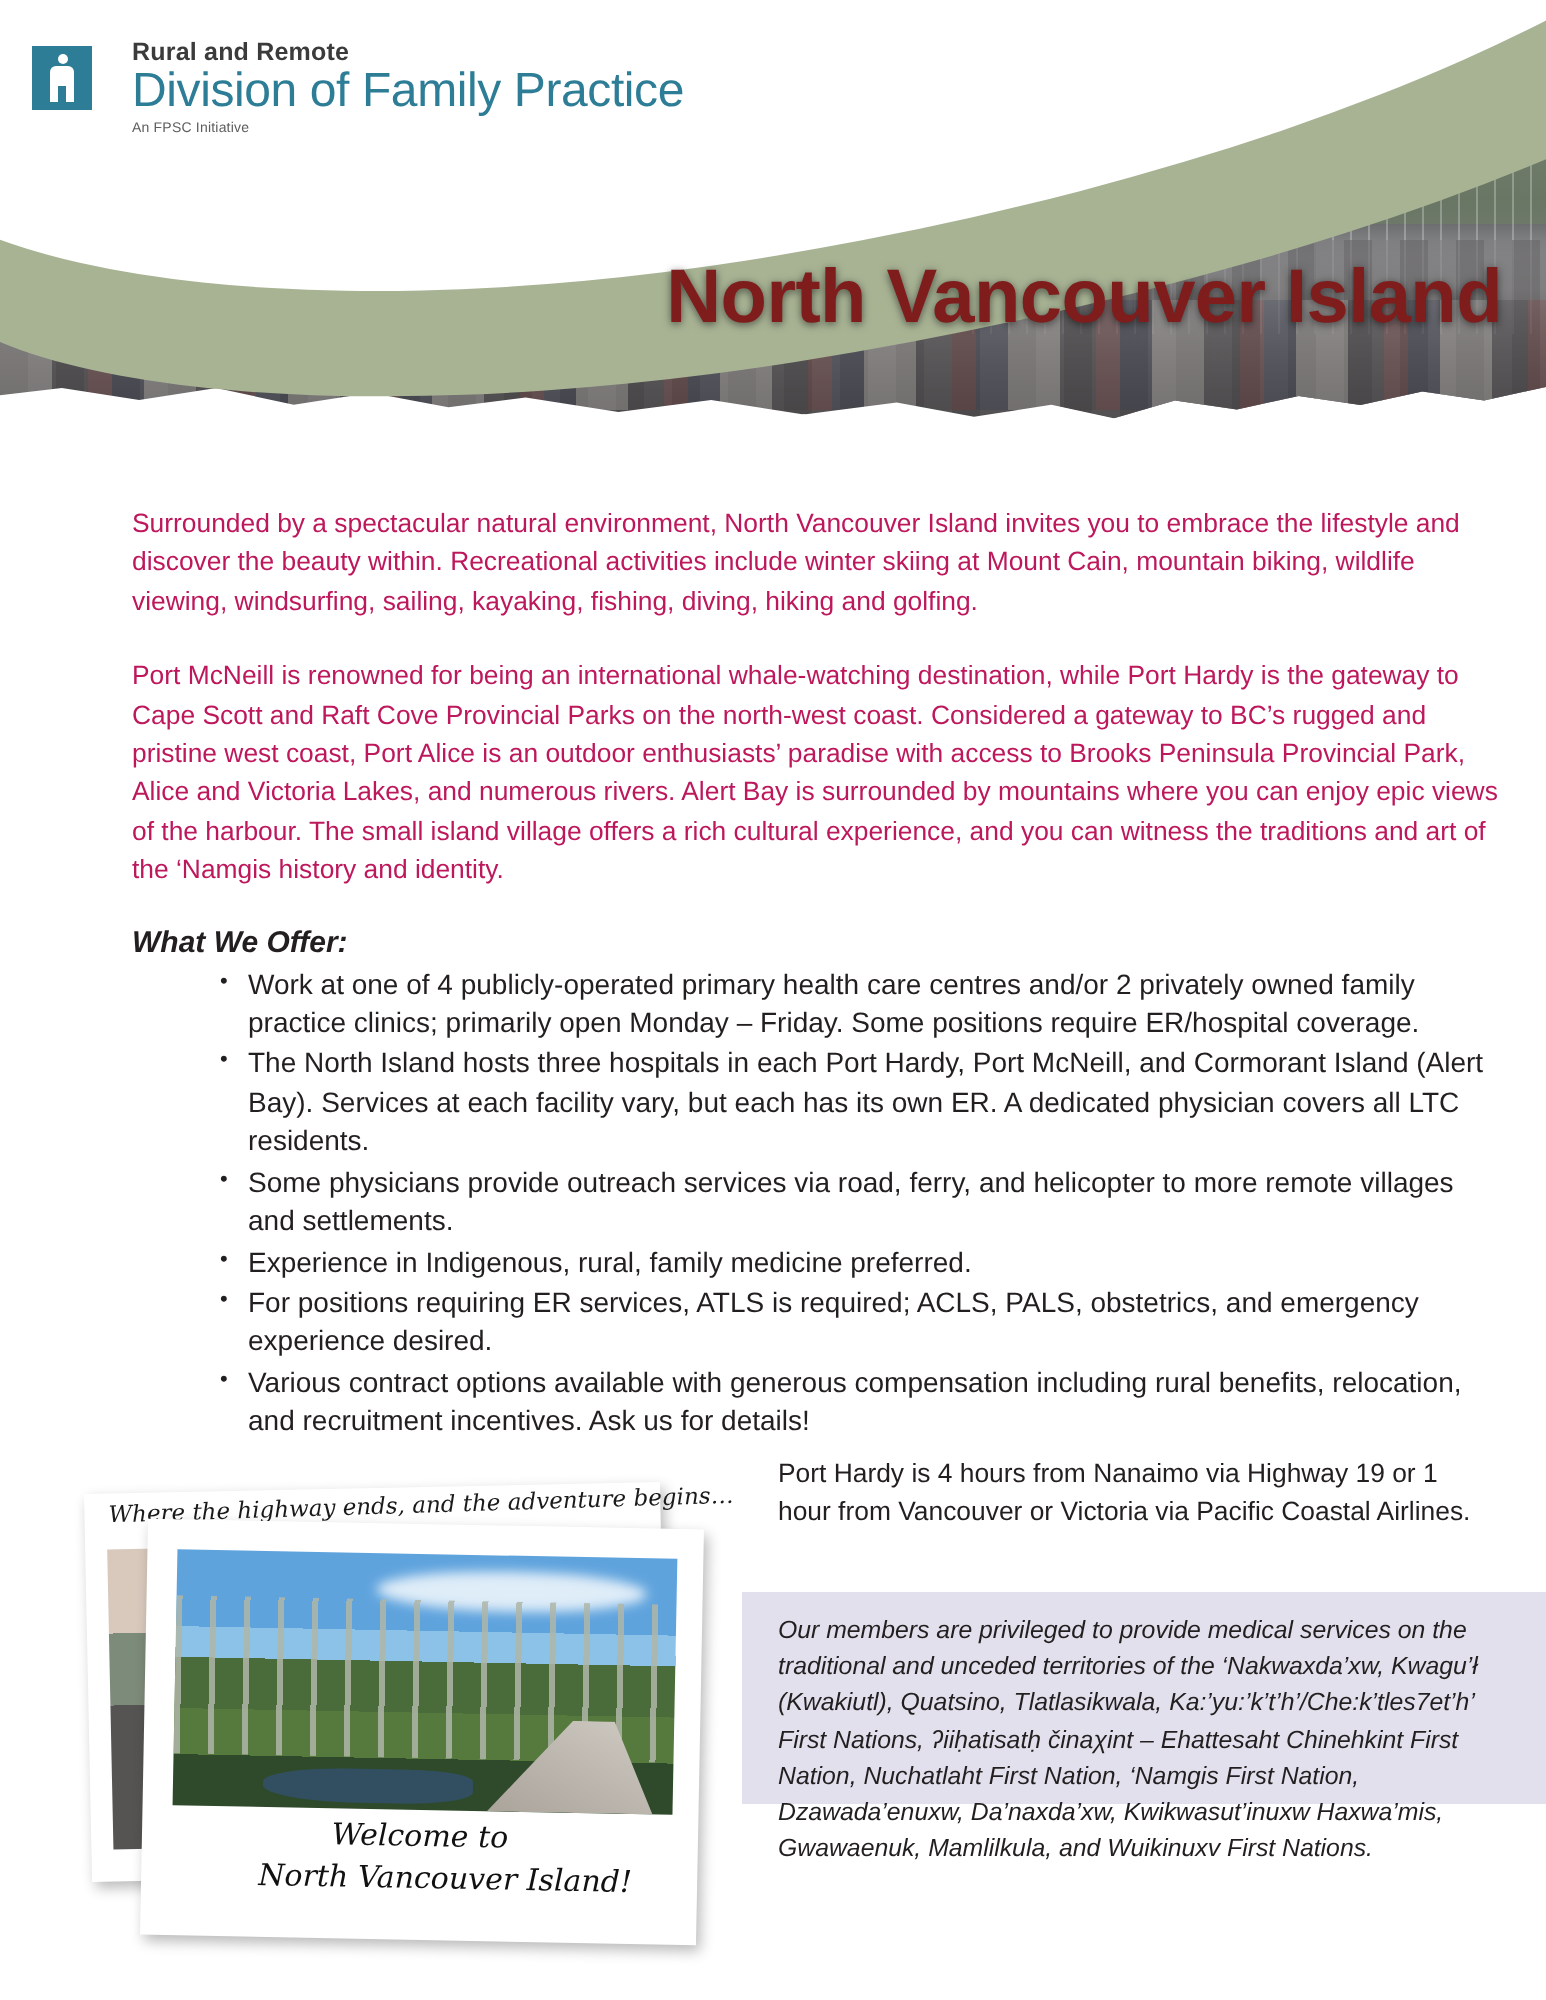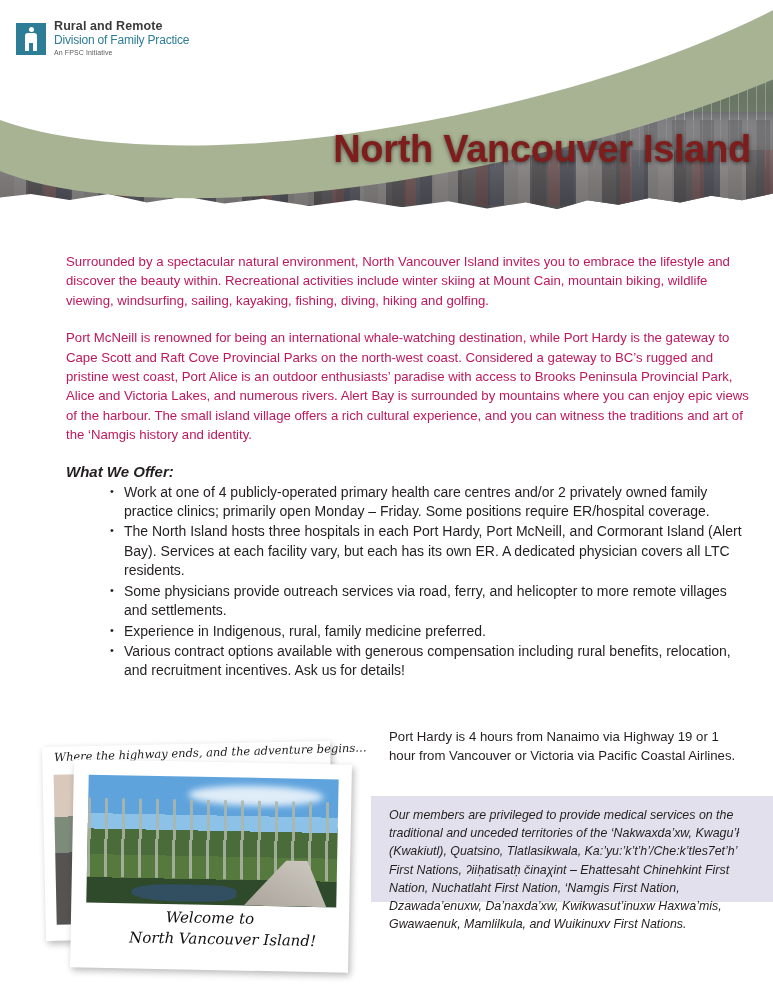--- a/index.html
+++ b/index.html
@@ -139,21 +139,21 @@
     border-radius: 0 0 60% 44%;
     transform: rotate(-9deg);
   }
 
   
   .logo {
     position: absolute;
     left: 16px; top: 18px;
     display: flex;
     align-items: flex-start;
-    gap: 8px;
+    gap: 20px;
     z-index: 9;
   }
   .logo-mark {
     width: 30px; height: 32px;
     background: #2e7d96;
     position: relative;
     flex: none;
     margin-top: 5px;
   }
   .logo-mark .glyph-head {
@@ -178,21 +178,21 @@
       linear-gradient(to right, #ffffff 0 4px, transparent 4px 8px, #ffffff 8px 12px);
   }
   .logo-text { line-height: 1; padding-top: 2px; }
   .logo-l1 {
     font-size: 12.5px;
     font-weight: bold;
     color: #3b3b3b;
     letter-spacing: .1px;
   }
   .logo-l2 {
-    font-size: 12px;
+    font-size: 24px;
     color: #2e7d96;
     letter-spacing: -.2px;
     margin-top: 1px;
   }
   .logo-l3 {
     font-size: 7px;
     color: #5d5d5d;
     margin-top: 3px;
     letter-spacing: .1px;
   }
@@ -415,20 +415,21 @@
 <div class="content">
   <p class="para">Surrounded by a spectacular natural environment, North Vancouver Island invites you to embrace the lifestyle and discover the beauty within. Recreational activities include winter skiing at Mount Cain, mountain biking, wildlife viewing, windsurfing, sailing, kayaking, fishing, diving, hiking and golfing.</p>
   <p class="para">Port McNeill is renowned for being an international whale-watching destination, while Port Hardy is the gateway to Cape Scott and Raft Cove Provincial Parks on the north-west coast. Considered a gateway to BC’s rugged and pristine west coast, Port Alice is an outdoor enthusiasts’ paradise with access to Brooks Peninsula Provincial Park, Alice and Victoria Lakes, and numerous rivers. Alert Bay is surrounded by mountains where you can enjoy epic views of the harbour. The small island village offers a rich cultural experience, and you can witness the traditions and art of the ‘Namgis history and identity.</p>
 
   <div class="offer-title">What We Offer:</div>
   <ul class="offer-list">
     <li>Work at one of 4 publicly-operated primary health care centres and/or 2 privately owned family practice clinics; primarily open Monday – Friday. Some positions require ER/hospital coverage.</li>
     <li>The North Island hosts three hospitals in each Port Hardy, Port McNeill, and Cormorant Island (Alert Bay). Services at each facility vary, but each has its own ER. A dedicated physician covers all LTC residents.</li>
     <li>Some physicians provide outreach services via road, ferry, and helicopter to more remote villages and settlements.</li>
     <li>Experience in Indigenous, rural, family medicine preferred.</li>
+    <li>For positions requiring ER services, ATLS is required; ACLS, PALS, obstetrics, and emergency experience desired.</li>
     <li>Various contract options available with generous compensation including rural benefits, relocation, and recruitment incentives. Ask us for details!</li>
   </ul>
 </div>
 
 <div class="travel-note">Port Hardy is 4 hours from Nanaimo via Highway 19 or 1 hour from Vancouver or Victoria via Pacific Coastal Airlines.</div>
 
 <div class="ack-box">
   <div class="ack-text">Our members are privileged to provide medical services on the traditional and unceded territories of the ‘Nakwaxda’xw, Kwagu’ł (Kwakiutl), Quatsino, Tlatlasikwala, Ka:’yu:’k’t’h’/Che:k’tles7et’h’ First Nations, ʔiiḥatisatḥ činaχint – Ehattesaht Chinehkint First Nation, Nuchatlaht First Nation, ‘Namgis First Nation, Dzawada’enuxw, Da’naxda’xw, Kwikwasut’inuxw Haxwa’mis, Gwawaenuk, Mamlilkula, and Wuikinuxv First Nations.</div>
 </div>
 

